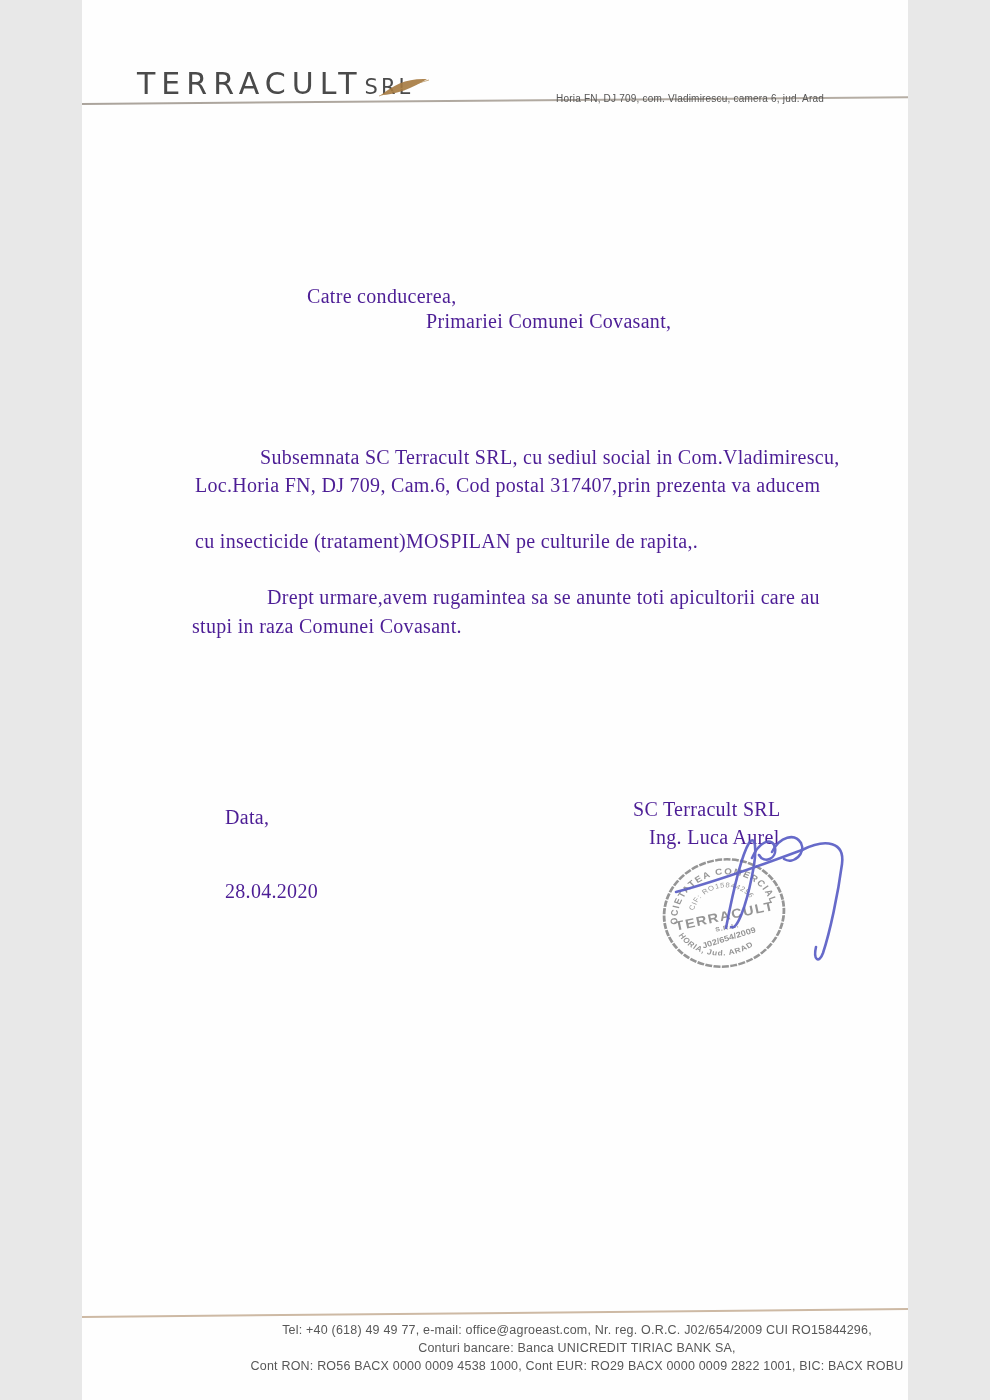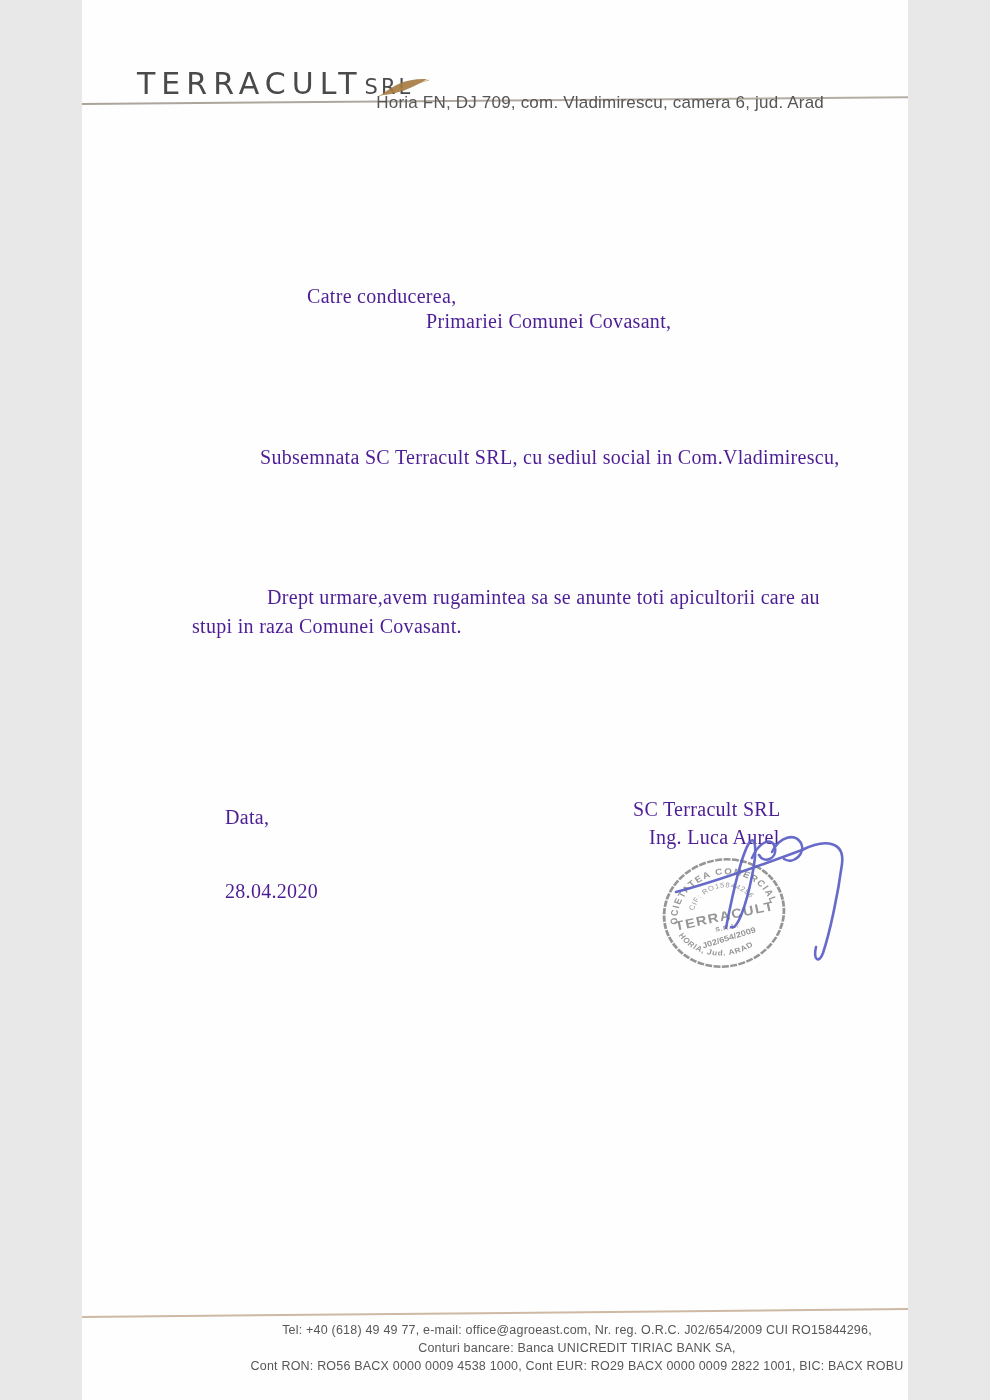--- a/index.html
+++ b/index.html
@@ -27,21 +27,21 @@
     font-size:21px;letter-spacing:3px;font-weight:500;margin-left:2px;
   }
   .header-rule{
     position:absolute;left:0;top:103px;width:990px;height:1.5px;
     background:linear-gradient(90deg,#aba49c,#b8b0a6);
     transform:rotate(-0.46deg);transform-origin:left center;
   }
   .header-address{
     position:absolute;right:84px;top:93px;
     font-family:"Liberation Sans", sans-serif;
-    font-size:17px;color:#565656;letter-spacing:0.2px;
+    font-size:10px;color:#565656;letter-spacing:0.2px;
   }
   
   .body-line{
     position:absolute;
     font-size:20px;color:#4c1d95;letter-spacing:0.3px;
     white-space:nowrap;
   }
   
   .stamp-svg{
     position:absolute;left:572px;top:851px;width:140px;height:124px;
@@ -82,20 +82,22 @@
     <path d="M 0,20 C 18,14 36,8 50,4" stroke="#b08a52" stroke-width="1" fill="none" opacity="0.7"></path>
   </svg>
 
   <div class="header-rule"></div>
   <div class="header-address">Horia FN, DJ 709, com. Vladimirescu, camera 6, jud. Arad</div>
 
   <div class="body-line" style="left:225px;top:285px;">Catre conducerea,</div>
   <div class="body-line" style="left:344px;top:310px;">Primariei Comunei Covasant,</div>
 
   <div class="body-line" style="left:178px;top:446px;">Subsemnata SC Terracult SRL, cu sediul social in Com.Vladimirescu,</div>
+  <div class="body-line" style="left:113px;top:474px;">Loc.Horia FN, DJ 709, Cam.6, Cod postal 317407,prin prezenta va aducem</div>
+  <div class="body-line" style="left:113px;top:530px;">cu insecticide (tratament)MOSPILAN pe culturile de rapita,.</div>
 
   <div class="body-line" style="left:185px;top:586px;">Drept urmare,avem rugamintea sa se anunte toti apicultorii care au</div>
   <div class="body-line" style="left:110px;top:615px;">stupi in raza Comunei Covasant.</div>
 
   <div class="body-line" style="left:143px;top:806px;">Data,</div>
   <div class="body-line" style="left:143px;top:880px;">28.04.2020</div>
 
   <div class="body-line" style="left:551px;top:798px;">SC Terracult SRL</div>
   <div class="body-line" style="left:567px;top:826px;">Ing. Luca Aurel</div>
 

